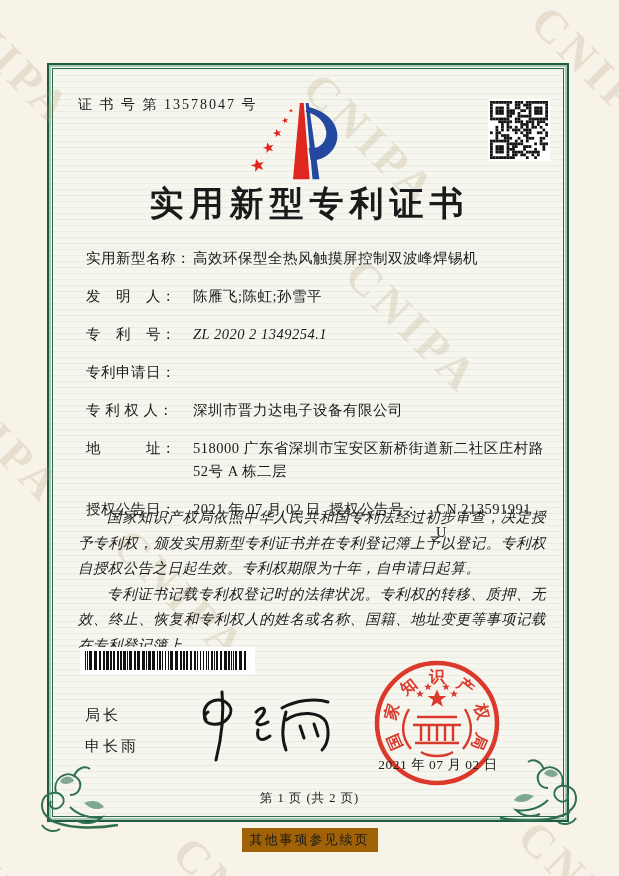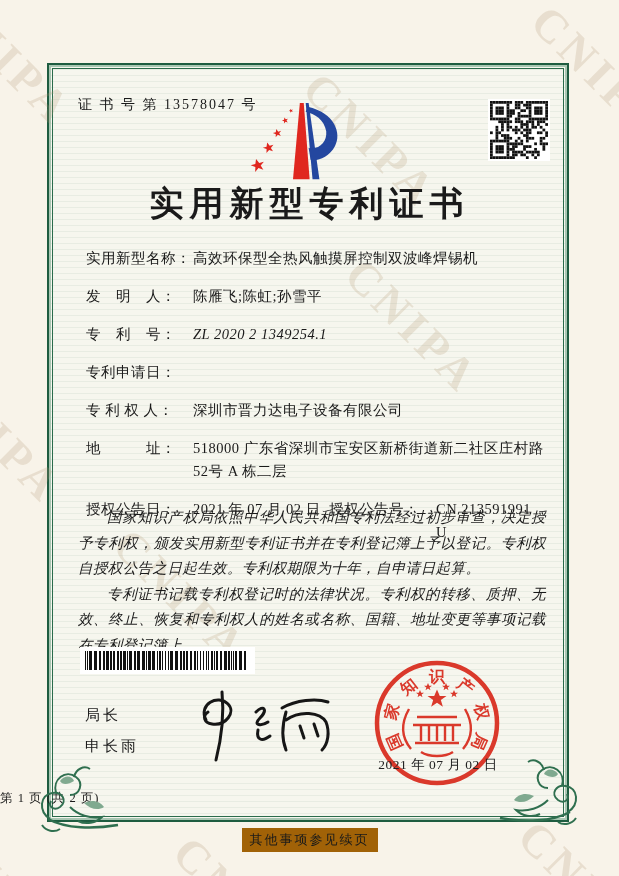--- a/index.html
+++ b/index.html
@@ -59,21 +59,21 @@
   .seal-ring-text{position:absolute;inset:0;}
   .seal-ring-text span{
     position:absolute;left:calc(50% - 9px);top:calc(50% - 9px);
     width:18px;height:18px;line-height:18px;text-align:center;
     font-size:16px;font-weight:bold;color:#d92f21;
   }
   .seal-date{
     position:absolute;left:368px;top:756px;width:140px;text-align:center;
     font-size:13.5px;color:#222;letter-spacing:0.5px;z-index:4;
   }
-  .page-num{position:absolute;left:0;top:790px;width:100%;font-size:12.5px;letter-spacing:1px;}
+  .page-num{position:absolute;left:0;top:790px;width:100%;text-align:center;font-size:12.5px;letter-spacing:1px;}
   .flourish{position:absolute;width:84px;height:74px;}
   .flourish.left{left:36px;top:763px;}
   .flourish.right{left:498px;top:756px;transform:scaleX(-1);}
   .footer-note{
     position:absolute;left:50%;top:828px;transform:translateX(-50%);
     background:#a16207;padding:3px 8px;font-size:13px;letter-spacing:2px;z-index:4;
   }
 </style>
 </head>
 <body>

